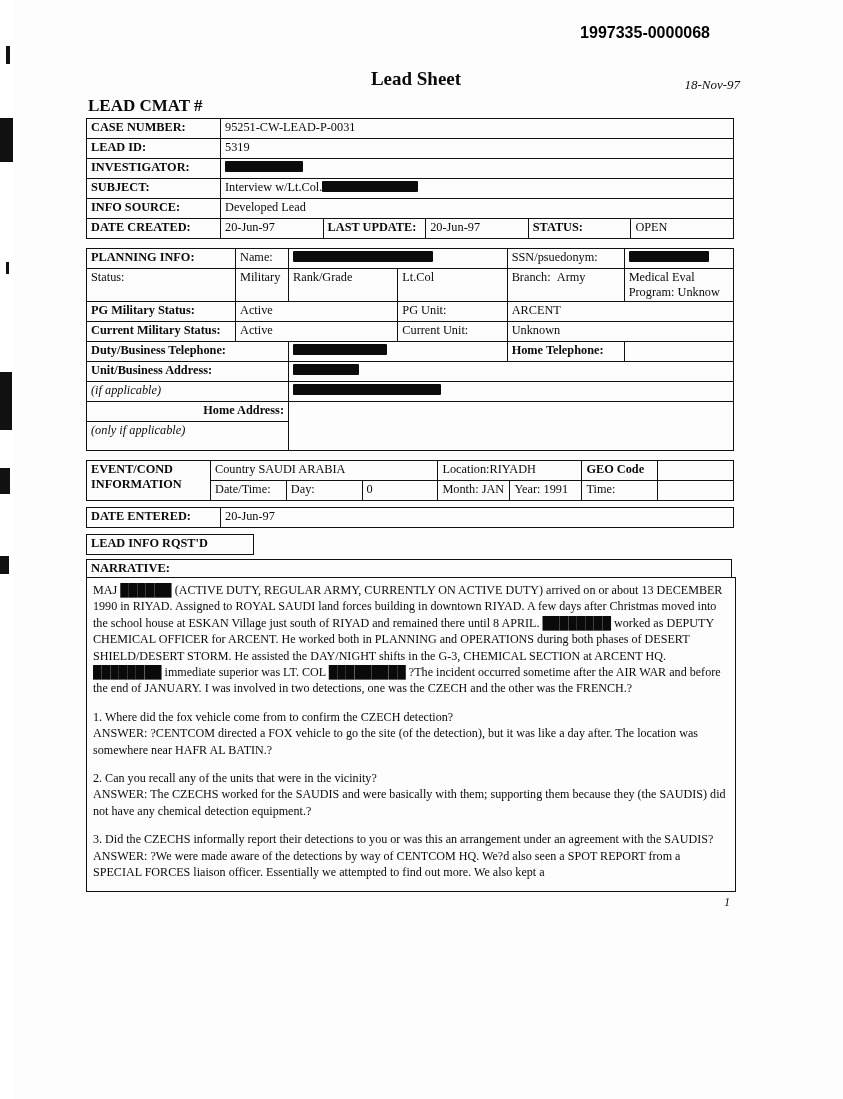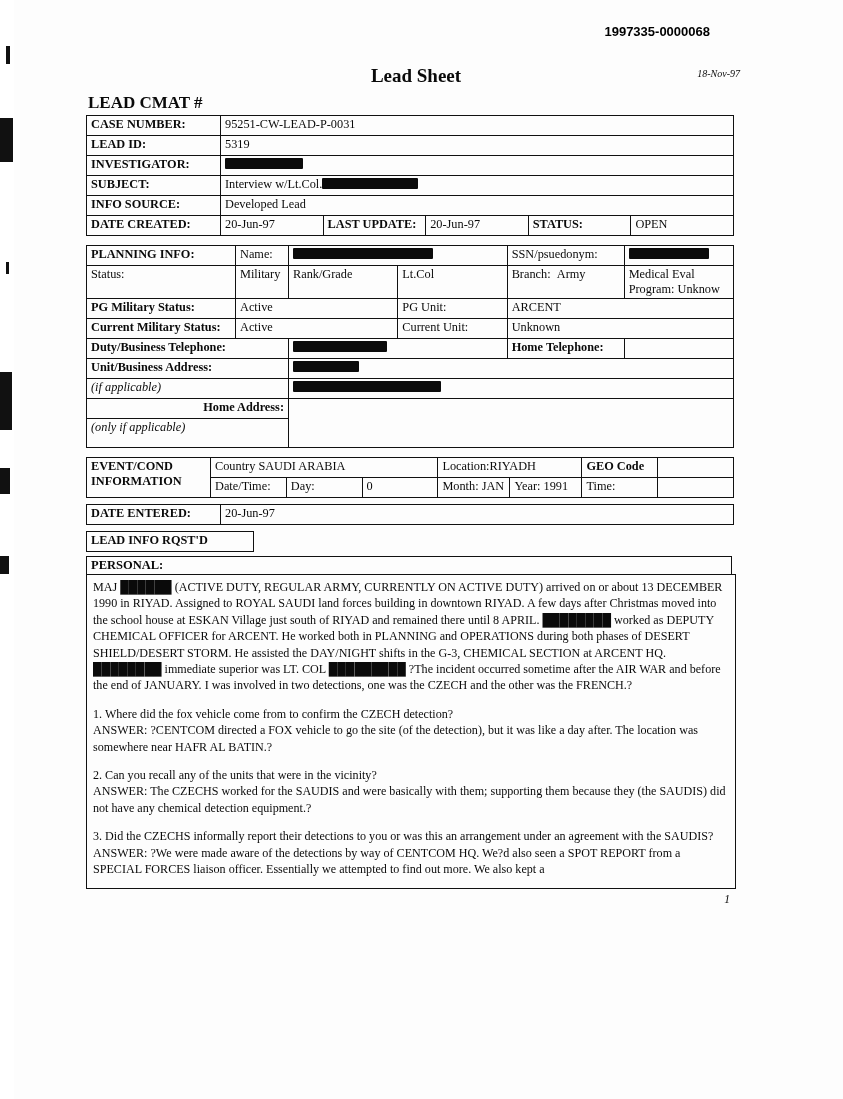--- a/index.html
+++ b/index.html
@@ -43,41 +43,41 @@
     margin-right: 36px;
   }
   .cmat-head .lbl {
     font-family: "Liberation Sans", sans-serif;
     font-size: 10px;
     letter-spacing: .2px;
     color: #1a1a1a;
   }
   .cmat-head .num {
     font-family: "Liberation Sans", sans-serif;
-    font-size: 13px;
+    font-size: 16px;
     font-weight: bold;
     margin-top: 4px;
     color: #000;
   }
   .title-row {
     position: relative;
     height: 34px;
     margin-top: 26px;
   }
   .title-row .title {
     text-align: center;
     font-size: 19px;
     font-weight: bold;
     font-family: "Liberation Serif", serif;
   }
   .title-row .date {
     position: absolute;
     right: 6px;
-    top: 3px;
-    font-size: 10px;
+    top: 9px;
+    font-size: 13px;
     font-style: italic;
     font-family: "Liberation Serif", serif;
   }
   .lead-cmat {
     font-size: 17px;
     font-weight: bold;
     font-family: "Liberation Serif", serif;
     margin-top: -6px;
     padding-left: 2px;
   }
@@ -317,21 +317,21 @@
       <tbody>
           <tr>
         <td class="lbl" style="width:158px">LEAD INFO RQST'D</td>
         <td style="border:none"></td>
       </tr>
     </tbody>
       </table>
 
     <div class="section-gap" style="height:4px"></div>
 
-    <div class="narr-head" style="width:636px">PERSONAL:</div>
+    <div class="narr-head" style="width:636px">NARRATIVE:</div>
     <div class="narrative" style="width:636px">
       <p>MAJ ██████ (ACTIVE DUTY, REGULAR ARMY, CURRENTLY ON ACTIVE DUTY) arrived on or about 13 DECEMBER 1990 in RIYAD.  Assigned to ROYAL SAUDI land forces building in downtown RIYAD.  A few days after Christmas moved into the school house at ESKAN Village just south of RIYAD and remained there until 8 APRIL. ████████ worked as DEPUTY CHEMICAL OFFICER for ARCENT.  He worked both in PLANNING and OPERATIONS during both phases of DESERT SHIELD/DESERT STORM. He assisted the DAY/NIGHT shifts in the G-3, CHEMICAL SECTION at ARCENT HQ. ████████ immediate superior was LT. COL █████████ ?The incident occurred sometime after the AIR WAR and before the end of JANUARY.  I was involved in two detections, one was the CZECH and the other was the FRENCH.?</p>
       <p style="white-space:pre-line">1.  Where did the fox vehicle come from to confirm the CZECH detection?
 ANSWER:  ?CENTCOM directed a FOX vehicle to go the site (of the detection), but it was like a day after. The location was somewhere near HAFR AL BATIN.?</p>
       <p style="white-space:pre-line">2.  Can you recall any of the units that were in the vicinity?
 ANSWER:  The CZECHS worked for the SAUDIS and were basically with them;  supporting them because they (the SAUDIS) did not have any chemical detection equipment.?</p>
       <p style="white-space:pre-line">3.  Did the CZECHS informally report their detections to you or was this an arrangement under an agreement with the SAUDIS?
 ANSWER:  ?We were made aware of the detections by way of CENTCOM HQ. We?d also seen a SPOT REPORT from a SPECIAL FORCES liaison officer.  Essentially we attempted to find out more.  We also kept a</p>
     </div>
 

